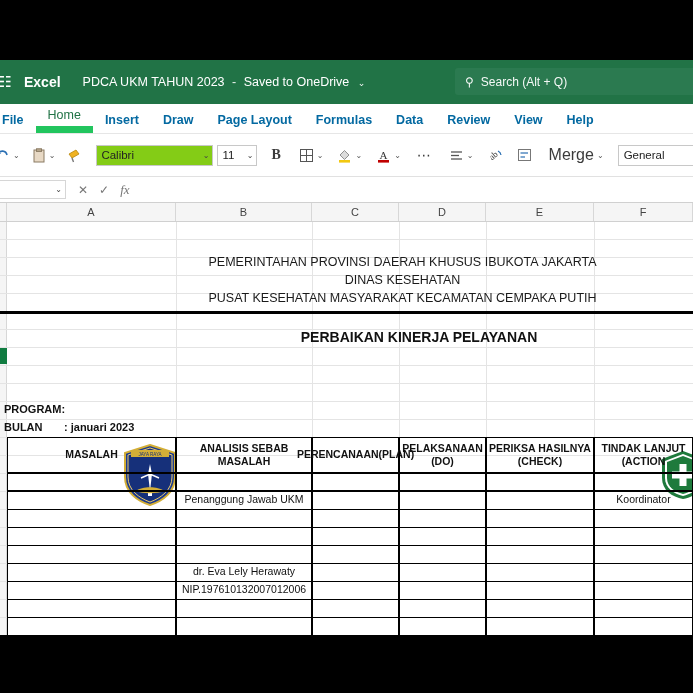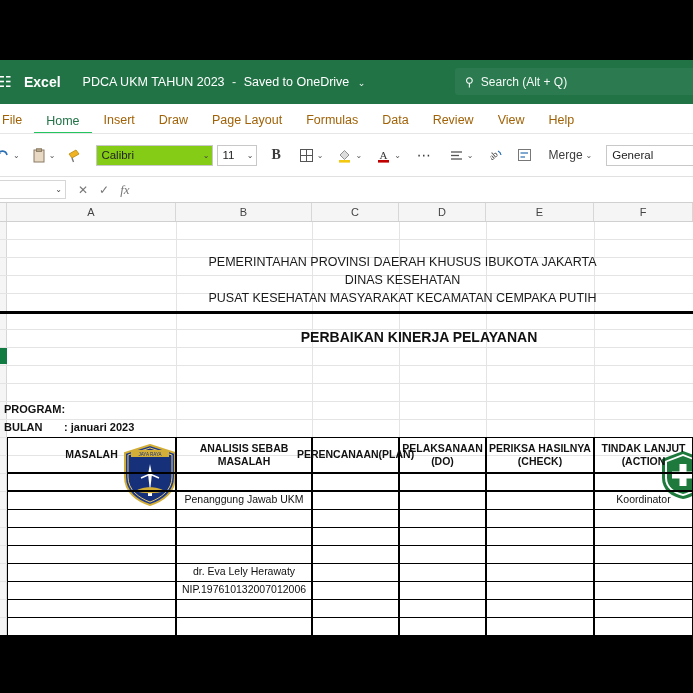--- a/index.html
+++ b/index.html
@@ -83,27 +83,28 @@
     display: flex;
     align-items: flex-end;
     font-size: 12.5px;
     color: #333;
     border-bottom: 1px solid #e6e6e6;
     padding-left: 0;
   }
   .rtab {
     padding: 4px 12px 6px;
     white-space: nowrap;
-    color: #a16207;
+    color: #0369a1;
+    font-weight: bold;
   }
   .rtab.file { padding-left: 2px; }
   .rtab.active {
     color: #217346;
     font-weight: normal;
-    border-bottom: 1px solid #22c55e;
+    border-bottom: 7px solid #22c55e;
     padding-bottom: 4px;
   }
 
   
   .ribbon {
     height: 42px;
     background: #ffffff;
     display: flex;
     align-items: center;
     border-bottom: 1px solid #e1e1e1;
@@ -163,21 +164,21 @@
     border: 1px solid #c8c8c8;
     background: #fff;
     font-size: 11.5px;
     display: flex;
     align-items: center;
     padding-left: 5px;
     box-sizing: border-box;
     color: #222;
     position: relative;
   }
-  .merge-lbl { font-size: 12px; margin-left: 3px; }
+  .merge-lbl { font-size: 16px; margin-left: 3px; }
 
   
   .formulabar {
     height: 25px;
     background: #ffffff;
     border-bottom: 1px solid #d0d0d0;
     display: flex;
     align-items: center;
     font-size: 12px;
     color: #444;

